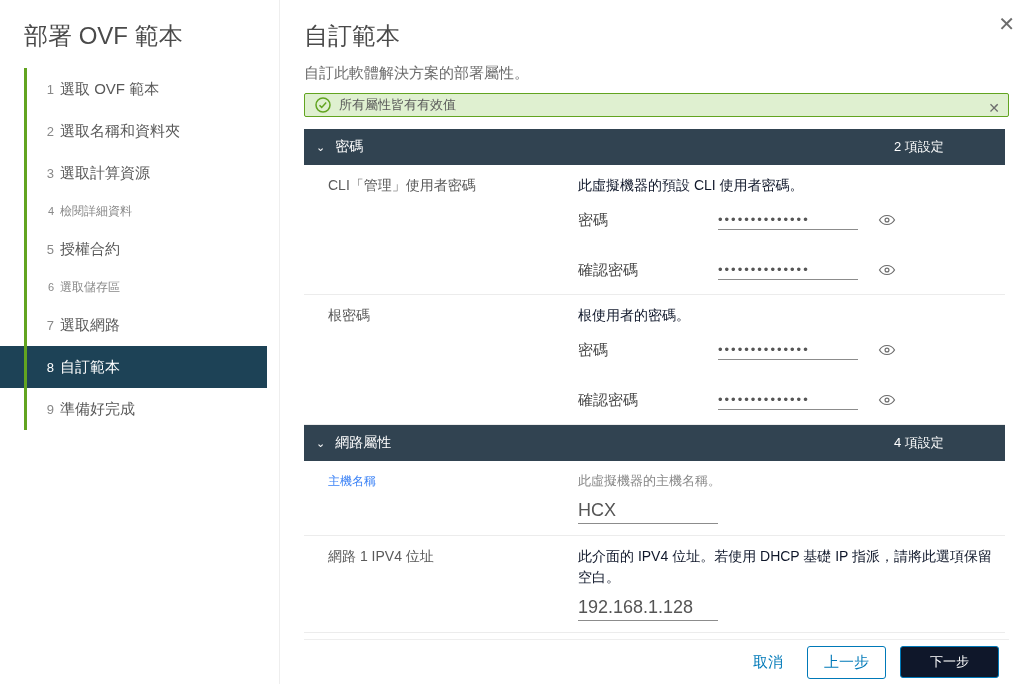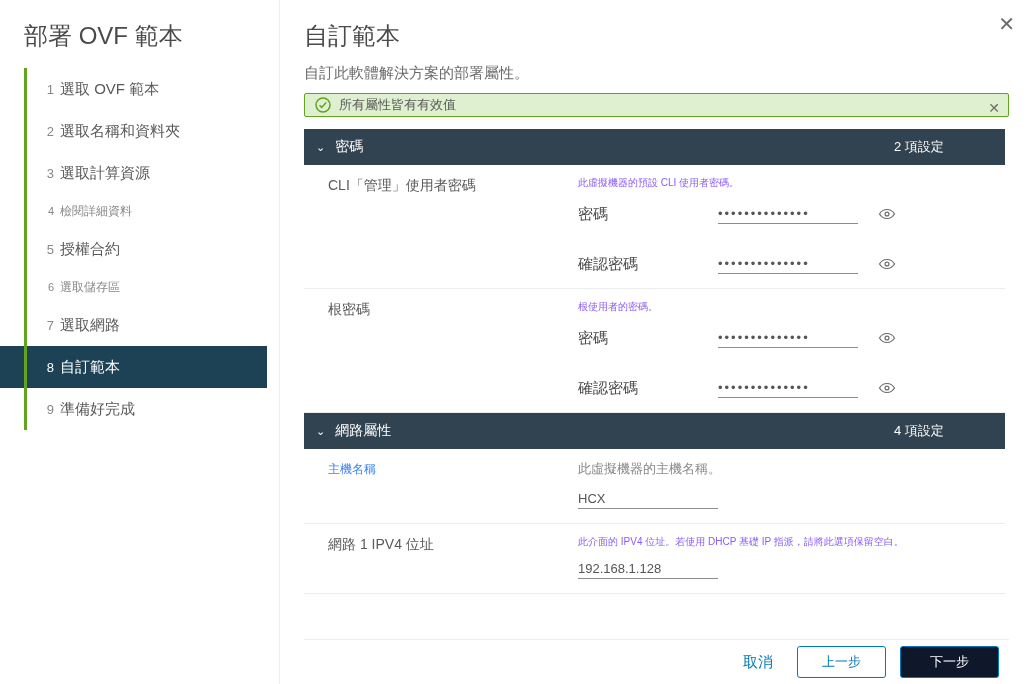--- a/index.html
+++ b/index.html
@@ -39,28 +39,28 @@
   .section-head .sec-count { position: absolute; left: 590px; font-size: 13px; }
 
   .row { display: flex; border-bottom: 1px solid #ececec; padding: 10px 12px 10px 24px; }
   .row .lcol { width: 250px; color: #5a5a5a; font-size: 14px; padding-top: 2px; }
   .row .rcol { flex: 1; color: #5a5a5a; font-size: 14px; }
   .field-line { display: flex; align-items: center; margin-top: 10px; height: 28px; }
   .field-line:first-child { margin-top: 0; }
   .field-line.tight { margin-top: 6px; }
   .field-label { width: 140px; font-size: 15px; color: #4a4a4a; }
   .pwd-input { width: 140px; border: none; border-bottom: 1px solid #8c8c8c; font-size: 13px; letter-spacing: 2px; color: #555; background: transparent; outline: none; padding: 2px 0; }
-  .txt-input { width: 140px; border: none; border-bottom: 1px solid #8c8c8c; font-size: 13px; color: #555; background: transparent; outline: none; padding: 2px 0; }
+  .txt-input { width: 140px; border: none; border-bottom: 1px solid #8c8c8c; font-size: 18px; color: #555; background: transparent; outline: none; padding: 2px 0; }
   .eye { margin-left: 20px; width: 18px; height: 18px; cursor: pointer; color: #6d6d6d; display: inline-flex; }
-  .desc { font-size: 10px; color: #8b5cf6; line-height: 1.5; margin-bottom: 2px; }
+  .desc { font-size: 14px; color: #0f172a; line-height: 1.5; margin-bottom: 2px; }
 
   
   .footer { height: 45px; display: flex; align-items: center; justify-content: flex-end; gap: 14px; padding-right: 10px; border-top: 1px solid #eee; }
   .btn-link { background: none; border: none; color: #0079b8; font-size: 15px; cursor: pointer; padding: 6px 10px; }
-  .btn-outline { background: #fff; border: 1px solid #0079b8; color: #0079b8; font-size: 13px; padding: 6px 24px; border-radius: 3px; cursor: pointer; }
+  .btn-outline { background: #fff; border: 1px solid #0079b8; color: #0079b8; font-size: 15px; padding: 6px 16px; border-radius: 3px; cursor: pointer; }
   .btn-primary { background: #0f172a; border: 1px solid #0079b8; color: #fff; font-size: 13px; padding: 6px 29px; border-radius: 3px; cursor: pointer; }
 
   
   .form-scroll::-webkit-scrollbar { width: 8px; }
   .form-scroll::-webkit-scrollbar-thumb { background: #ccc; border-radius: 4px; }
 </style>
 </head>
 <body>
 
 <div class="modal">

